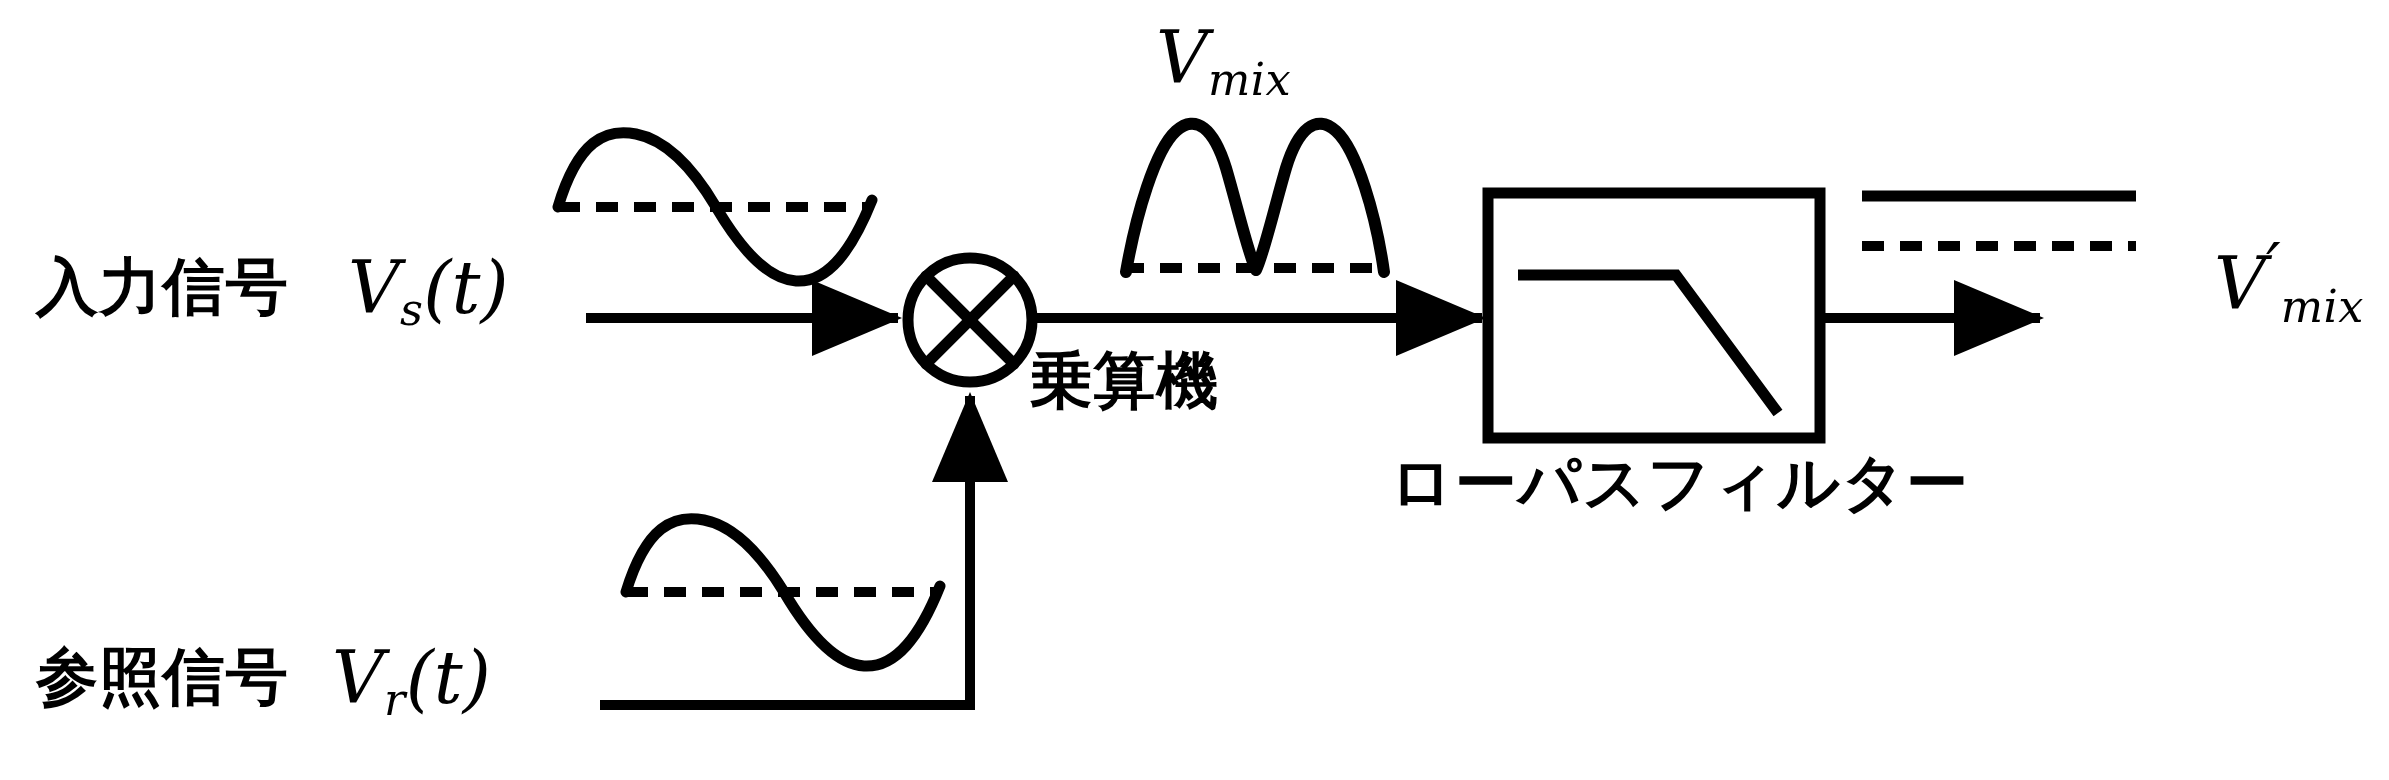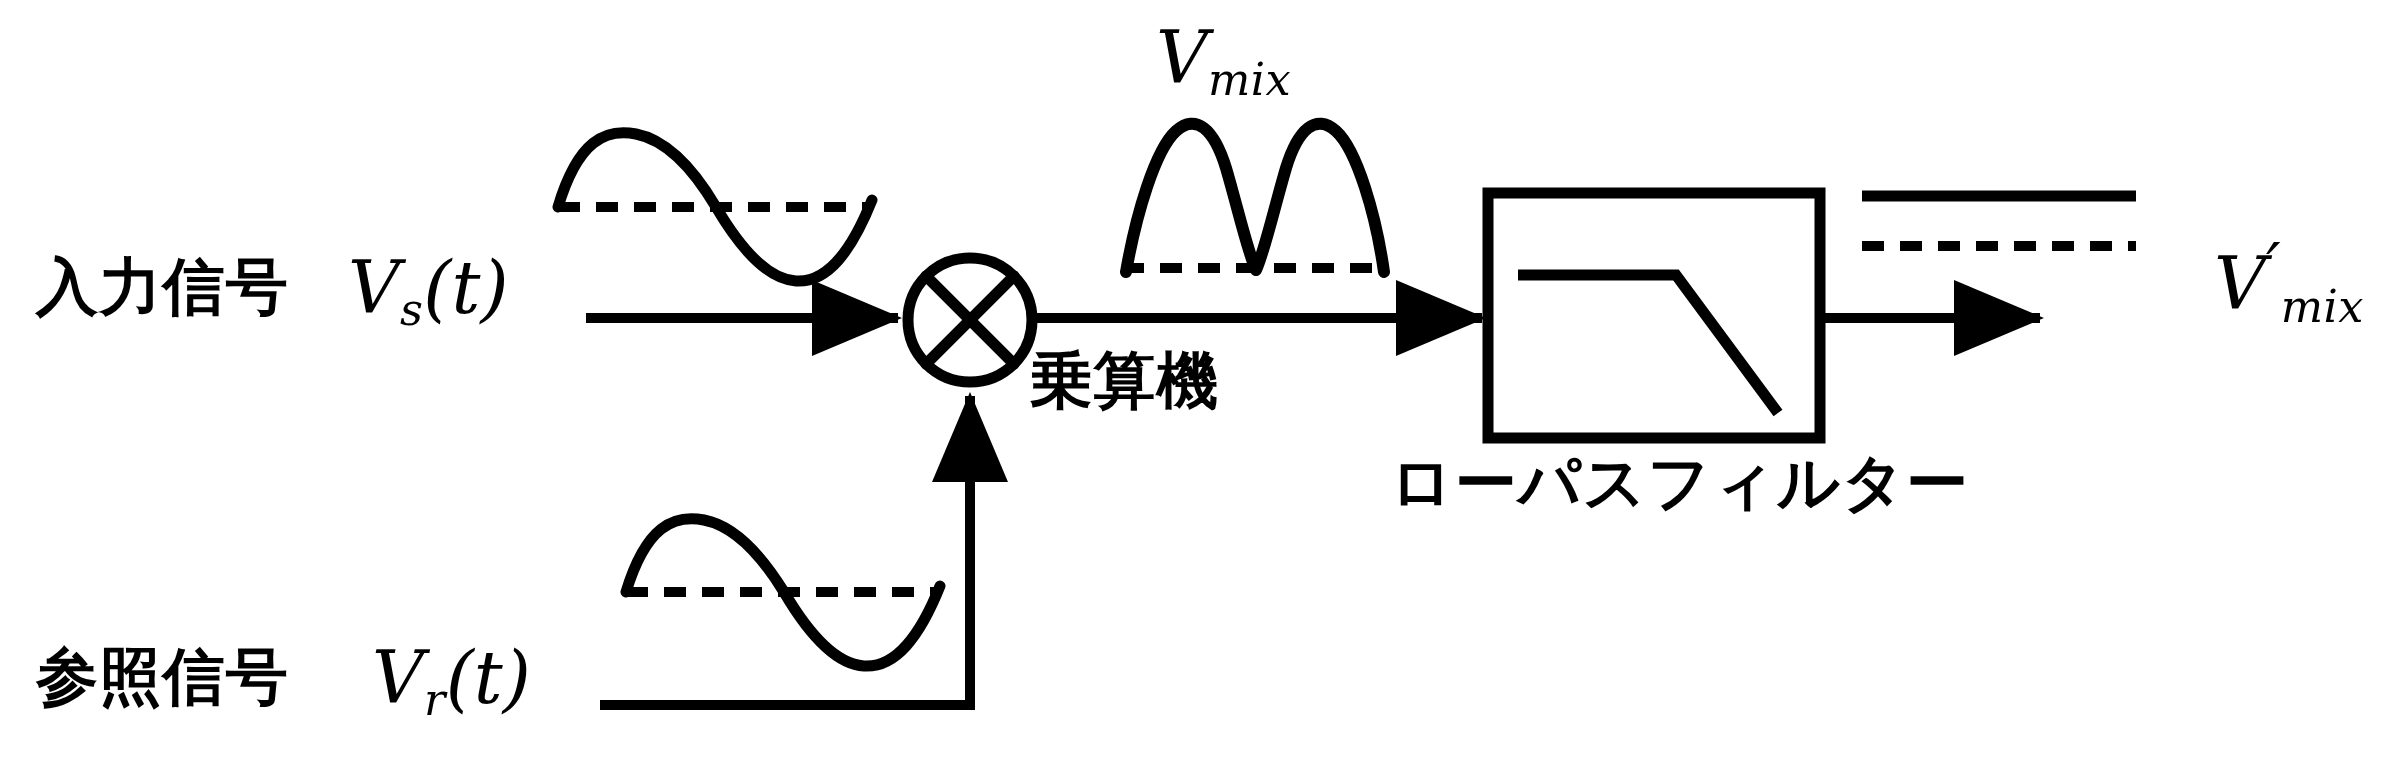--- a/index.html
+++ b/index.html
@@ -53,21 +53,21 @@
     font-size: 0.9em;
     font-style: italic;
     vertical-align: 0.30em;
     letter-spacing: 0;
   }
 
   
   #label-input-signal  { left: 36px;  top: 256px; font-size: 62px; }
   #label-vs            { left: 348px; top: 252px; font-size: 72px; }
   #label-ref-signal    { left: 36px;  top: 646px; font-size: 62px; }
-  #label-vr            { left: 332px; top: 642px; font-size: 72px; margin-left: 40px; }
+  #label-vr            { left: 332px; top: 642px; font-size: 72px; }
   #label-vmix          { left: 1156px; top: 22px; font-size: 72px; }
   #label-multiplier    { left: 1030px; top: 350px; font-size: 62px; }
   #label-lpf           { left: 1374px; top: 452px; font-size: 62px; margin-left: 16px; }
   #label-vmix-out      { left: 2186px; top: 236px; font-size: 72px; margin-left: 28px; }
 </style>
 </head>
 <body>
 
 <div id="diagram-root">
 

